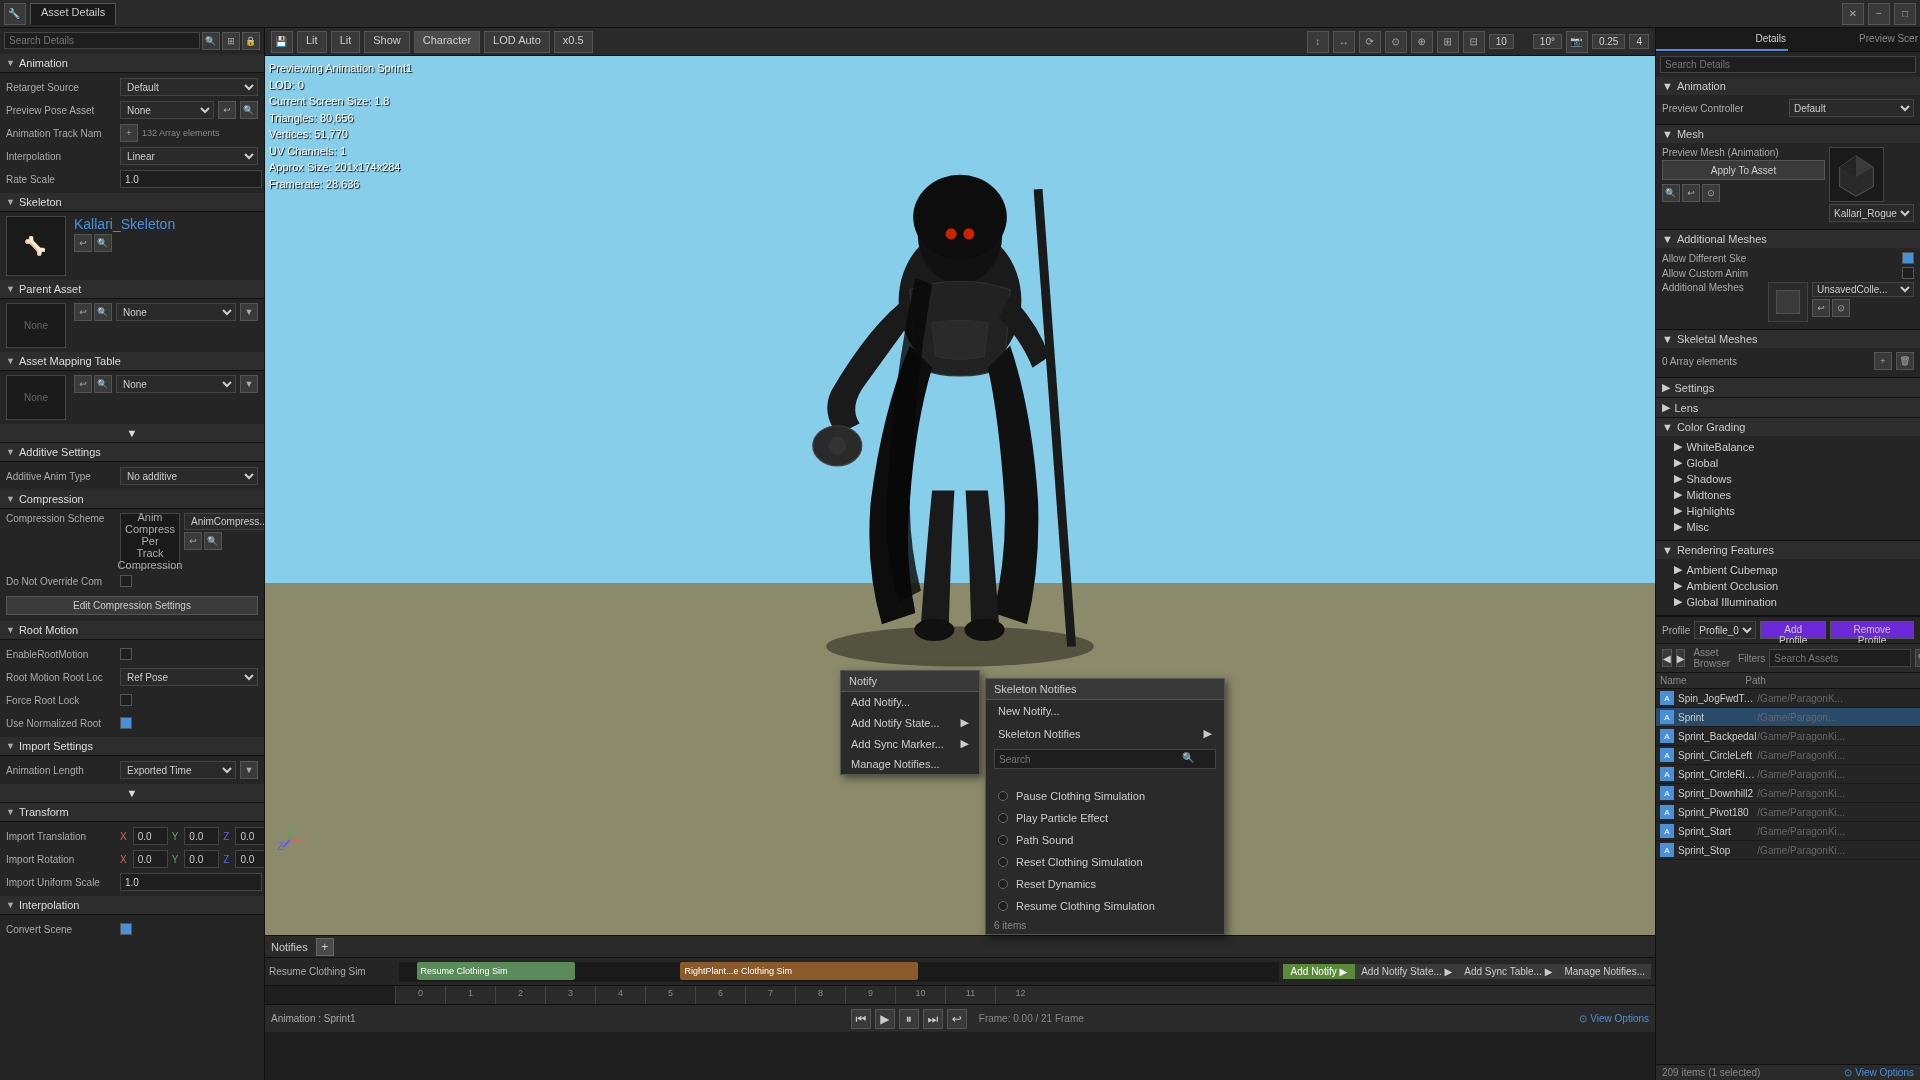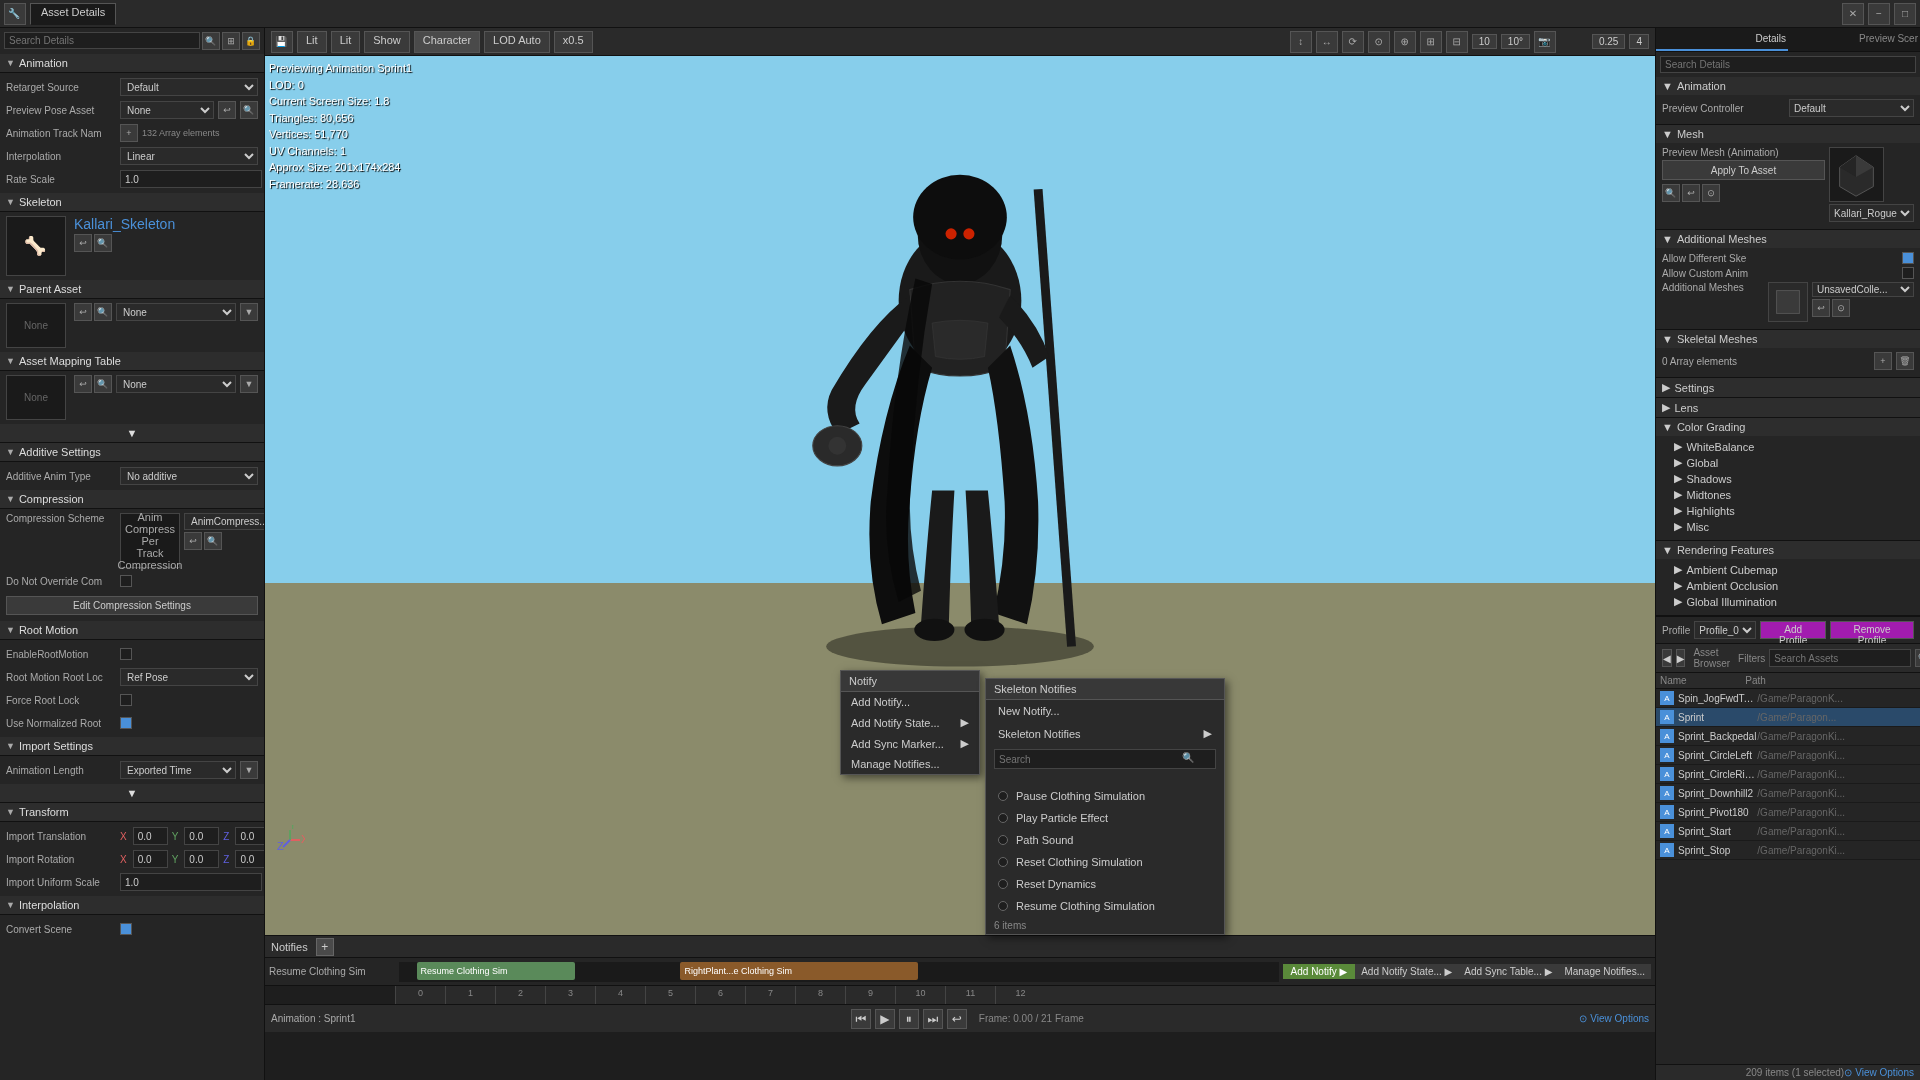--- a/index.html
+++ b/index.html
@@ -66,35 +66,35 @@
     .mesh-preview { width: 55px; height: 55px; background: #1a1a1a; border: 1px solid #444; display: flex; align-items: center; justify-content: center; color: #555; flex-shrink: 0; }
     .mesh-select { background: #2a2a2a; border: 1px solid #444; color: #ccc; height: 18px; font-size: 10px; flex: 1; }
     .apply-btn { background: #3a3a3a; border: 1px solid #555; color: #ccc; padding: 2px 8px; cursor: pointer; font-size: 10px; height: 20px; }
     .rp-section { border-bottom: 1px solid #111; }
     .rp-section-header { background: #2d2d2d; padding: 3px 6px; display: flex; align-items: center; gap: 4px; cursor: pointer; }
     .rp-section-content { padding: 4px 6px; }
     .rp-row { display: flex; align-items: center; gap: 4px; margin-bottom: 3px; }
     .rp-label { color: #aaa; font-size: 10px; flex: 1; }
     .profile-row { display: flex; align-items: center; gap: 4px; padding: 4px 6px; border-top: 1px solid #111; }
     .profile-select { background: #2a2a2a; border: 1px solid #444; color: #ccc; height: 18px; font-size: 10px; flex: 1; }
-    .profile-btn { background: #a21caf; border: 1px solid #555; color: #ccc; padding: 2px 9px; cursor: pointer; font-size: 10px; height: 18px; }
+    .profile-btn { background: #6d28d9; border: 1px solid #555; color: #ccc; padding: 2px 9px; cursor: pointer; font-size: 10px; height: 18px; }
 
     
     .asset-browser { flex: 1; display: flex; flex-direction: column; border-top: 1px solid #111; min-height: 200px; }
     .ab-header { background: #2a2a2a; padding: 3px 6px; display: flex; align-items: center; gap: 4px; border-bottom: 1px solid #111; }
     .ab-search { background: #1e1e1e; border: 1px solid #444; color: #ccc; height: 18px; flex: 1; padding: 0 4px; font-size: 10px; }
     .ab-table-header { display: flex; background: #2a2a2a; padding: 2px 4px; border-bottom: 1px solid #111; }
     .ab-col { color: #888; font-size: 10px; flex: 1; }
     .ab-col.path { flex: 2; }
     .ab-item { display: flex; align-items: center; padding: 2px 4px; border-bottom: 1px solid #1a1a1a; cursor: pointer; }
     .ab-item.selected { background: #2a4a6a; }
     .ab-icon { width: 14px; height: 14px; background: #4a90d9; margin-right: 4px; display: flex; align-items: center; justify-content: center; font-size: 8px; color: #fff; flex-shrink: 0; }
     .ab-name { color: #ccc; font-size: 10px; flex: 1; overflow: hidden; text-overflow: ellipsis; white-space: nowrap; }
     .ab-path { color: #666; font-size: 10px; flex: 2; overflow: hidden; text-overflow: ellipsis; white-space: nowrap; }
-    .ab-footer { background: #2a2a2a; padding: 2px 6px; display: flex; align-items: center; justify-content: flex-end; border-top: 1px solid #111; }
+    .ab-footer { background: #2a2a2a; padding: 2px 6px; display: flex; align-items: center; justify-content: space-between; border-top: 1px solid #111; }
     .ab-count { color: #888; font-size: 10px; }
 
     
     .context-menu { position: absolute; background: #2a2a2a; border: 1px solid #555; box-shadow: 3px 3px 8px rgba(0,0,0,0.5); z-index: 100; width: 240px; }
     .ctx-header { background: #383838; padding: 4px 8px; font-size: 11px; color: #ccc; border-bottom: 1px solid #555; }
     .ctx-item { padding: 5px 12px; color: #ccc; cursor: pointer; font-size: 11px; display: flex; align-items: center; gap: 8px; }
     .ctx-item.has-sub { justify-content: space-between; }
     .ctx-search { padding: 4px 8px; }
     .ctx-search input { background: #1e1e1e; border: 1px solid #444; color: #ccc; height: 20px; width: 100%; padding: 0 4px; font-size: 10px; }
     .ctx-radio { width: 10px; height: 10px; border-radius: 50%; border: 1px solid #666; background: #1e1e1e; flex-shrink: 0; display: flex; align-items: center; justify-content: center; }
@@ -360,23 +360,23 @@
       <div class="vp-btn">x0.5</div>
       <div style="flex:1"></div>
       <div class="top-icon">↕</div>
       <div class="top-icon">↔</div>
       <div class="top-icon">⟳</div>
       <div class="top-icon">⊙</div>
       <div class="top-icon">⊕</div>
       <div class="top-icon">⊞</div>
       <div class="top-icon">⊟</div>
       <div style="background:#3a3a3a;border:1px solid #555;padding:1px 6px;color:#ccc;font-size:10px;">10</div>
-      <div style="background:#3a3a3a;border:1px solid #555;padding:1px 6px;color:#ccc;font-size:10px;">10°</div>
+      <div style="background:#3a3a3a;border:1px solid #555;padding:1px 6px;color:#ccc;font-size:10px;margin-left:15px;">10°</div>
       <div class="top-icon">📷</div>
-      <div style="background:#3a3a3a;border:1px solid #555;padding:1px 6px;color:#ccc;font-size:10px;margin-left:32px;">0.25</div>
+      <div style="background:#3a3a3a;border:1px solid #555;padding:1px 6px;color:#ccc;font-size:10px;">0.25</div>
       <div style="background:#3a3a3a;border:1px solid #555;padding:1px 6px;color:#ccc;font-size:10px;">4</div>
     </div>
 
     <div class="viewport-canvas">
       <div class="viewport-info">
         <div>Previewing Animation Sprint1</div>
         <div>LOD: 0</div>
         <div>Current Screen Size: 1.8</div>
         <div>Triangles: 80,656</div>
         <div>Vertices: 51,770</div>

